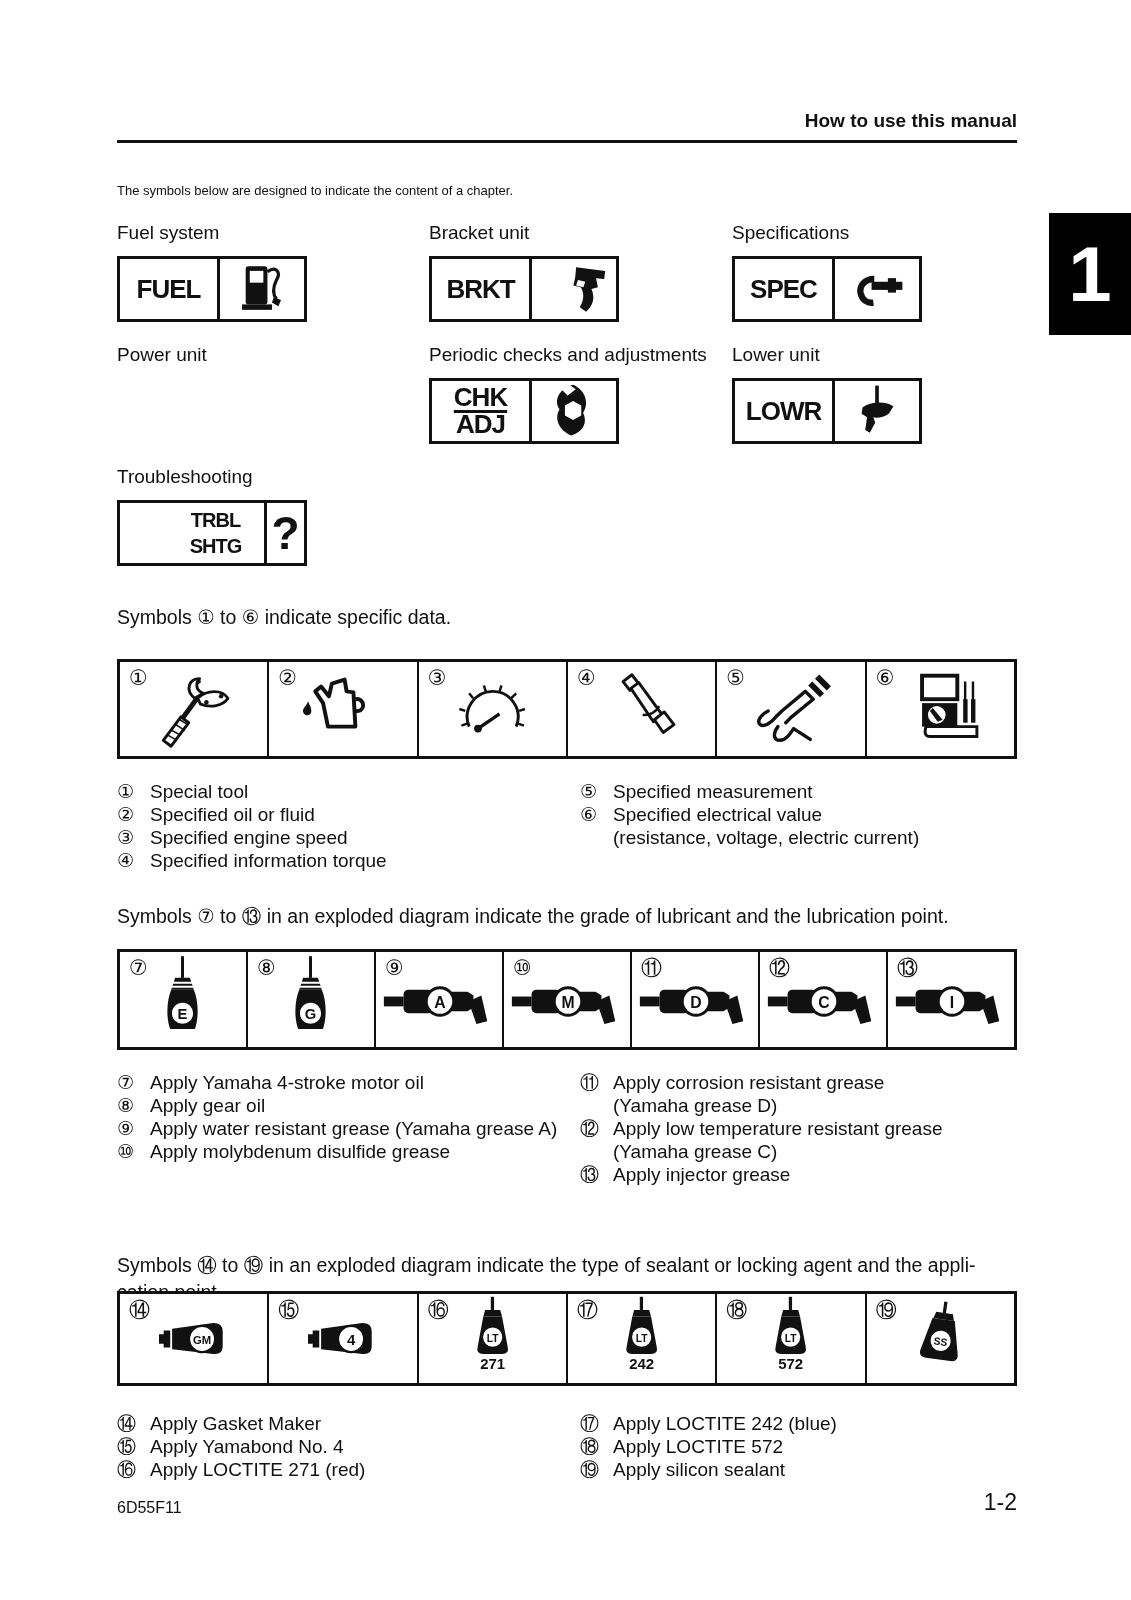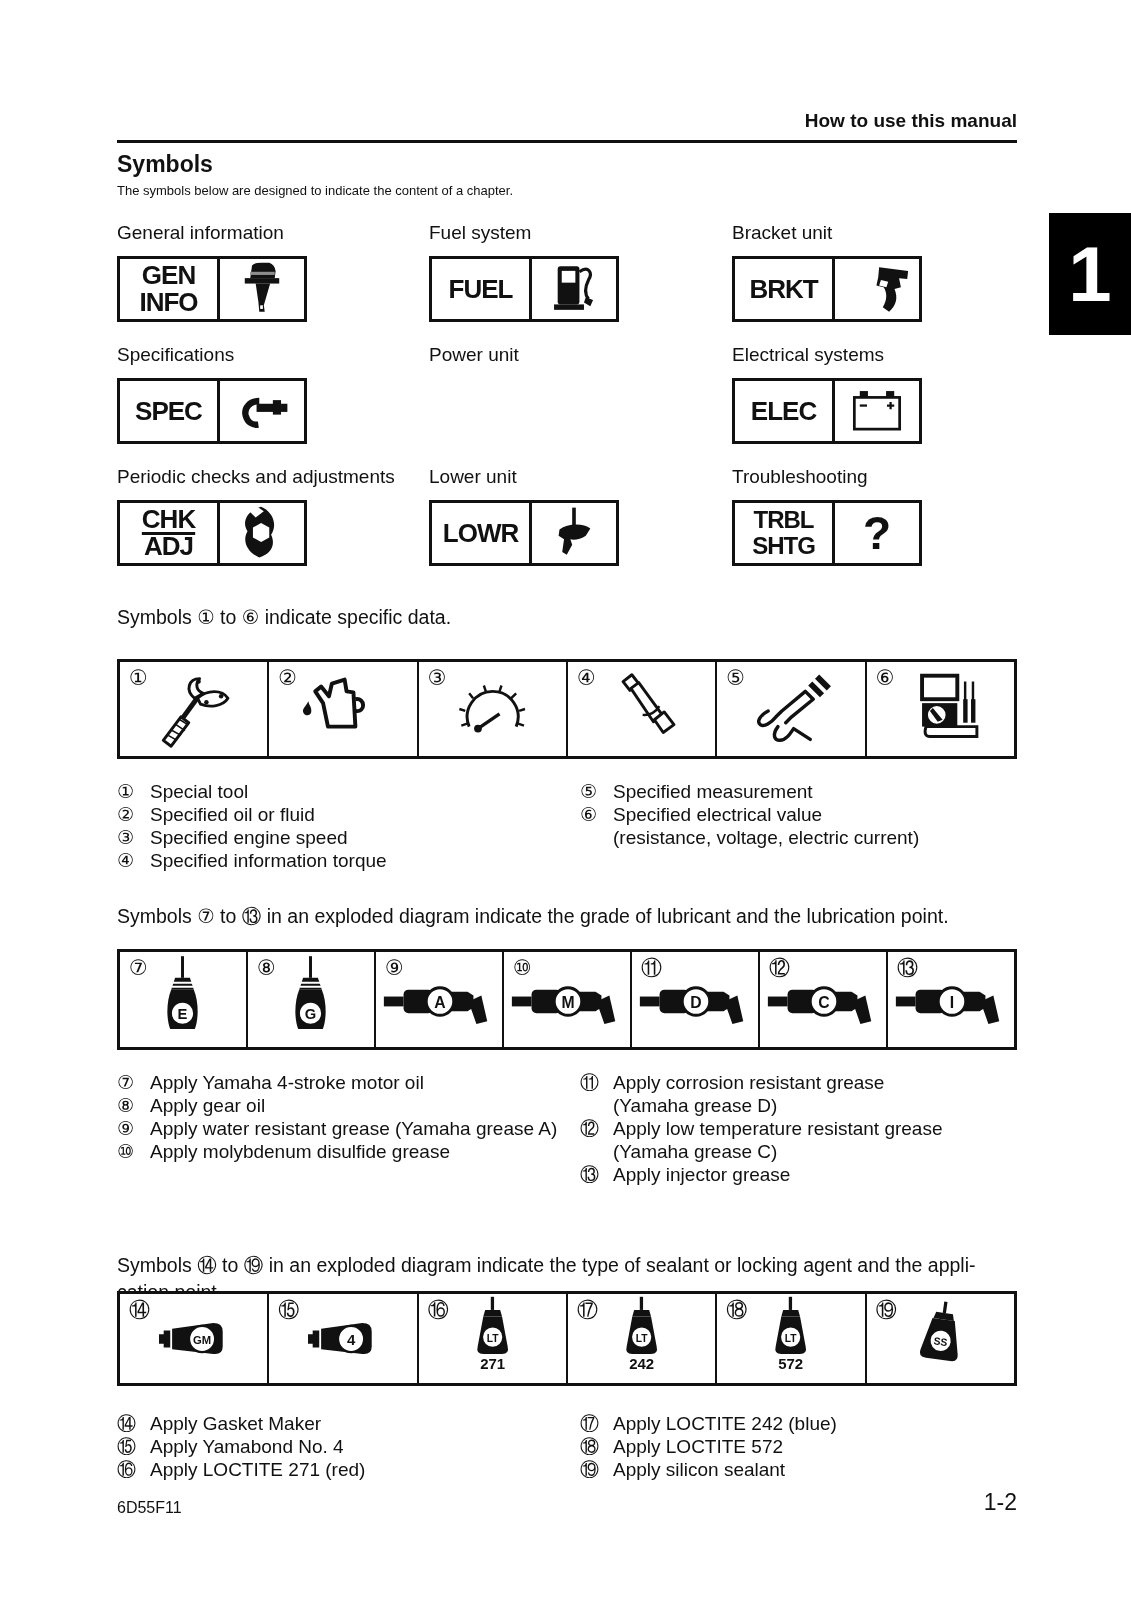--- a/index.html
+++ b/index.html
@@ -19,21 +19,21 @@
 
   .chapter-grid{top:222px;display:grid;grid-template-columns:312px 303px 285px;row-gap:22px;}
   .ch-cell{}
   .ch-label{font-size:19px;height:22px;margin-bottom:12px;white-space:nowrap;}
   .sym-box{width:190px;height:66px;border:3px solid #111;box-sizing:border-box;display:flex;background:#fff;}
   .sym-text{width:97px;border-right:3px solid #111;display:flex;flex-direction:column;
             align-items:center;justify-content:center;font-weight:bold;font-size:26px;
             line-height:27px;letter-spacing:-1px;}
   .sym-text span{display:block;}
   .sym-text .u{text-decoration:underline;text-decoration-thickness:3px;text-underline-offset:4px;}
-  .sym-text.two{font-size:24px;line-height:26px;}
+  .sym-text.two{font-size:20px;line-height:26px;padding-left:47px;}
   .sym-icon{flex:1;display:flex;align-items:center;justify-content:center;}
   .sym-icon svg{display:block;}
   .q-glyph{font-size:46px;font-weight:bold;line-height:1;}
 
   .intro{font-size:19.5px;line-height:27px;}
   .intro-1{top:604px;}
   .intro-2{top:903px;}
   .intro-3{top:1222px;margin-top:30px;}
 
   .sym-table{display:flex;border:3px solid #111;box-sizing:border-box;background:#fff;}
@@ -65,43 +65,24 @@
 <body>
 
 <div class="page">
 
   <div class="chapter-tab">1</div>
 
   <div class="content">
     <div class="abs hdr-title">How to use this manual</div>
     <div class="abs hdr-rule"></div>
 
-    <div class="abs sec-title">Symbols</div>
     <div class="abs sec-intro">The symbols below are designed to indicate the content of a chapter.</div>
 
     <div class="abs chapter-grid">
 
-      <div class="ch-cell">
-        <div class="ch-label">General information</div>
-        <div class="sym-box">
-          <div class="sym-text">
-              <span>GEN</span>
-              <span>INFO</span>
-            </div>
-          <div class="sym-icon">
-            <svg width="58" height="58" viewBox="0 0 64 64">
-              <path fill="#111" d="M21 6 Q23 3 31 3 L40 3 Q46 5 47 12 L46 20 L19 20 Z"></path>
-              <rect x="19" y="13" width="27" height="3.5" fill="#8d8d8d"></rect>
-              <rect x="13" y="20" width="38" height="6" fill="#111"></rect>
-              <path fill="#111" d="M25 26 L41 26 L34 50 L35 57 L29 57 L28 46 Z"></path>
-              <rect x="30" y="50" width="3" height="4" fill="#fff"></rect>
-            </svg>
-          </div>
-        </div>
-      </div>
 
       <div class="ch-cell">
         <div class="ch-label">Fuel system</div>
         <div class="sym-box">
           <div class="sym-text">
               <span>FUEL</span>
             </div>
           <div class="sym-icon">
             <svg width="58" height="58" viewBox="0 0 64 64">
               <rect x="14" y="7" width="24" height="42" rx="3" fill="#111"></rect>
@@ -145,37 +126,20 @@
               <rect x="53" y="24" width="7" height="9" fill="#111"></rect>
             </svg>
           </div>
         </div>
       </div>
 
       <div class="ch-cell">
         <div class="ch-label">Power unit</div>
       </div>
 
-      <div class="ch-cell">
-        <div class="ch-label">Electrical systems</div>
-        <div class="sym-box">
-          <div class="sym-text">
-              <span>ELEC</span>
-            </div>
-          <div class="sym-icon">
-            <svg width="58" height="58" viewBox="0 0 64 64">
-              <rect x="13" y="10" width="9" height="8" fill="#111"></rect>
-              <rect x="42" y="10" width="9" height="8" fill="#111"></rect>
-              <rect x="7" y="17" width="50" height="35" fill="#fff" stroke="#111" stroke-width="3"></rect>
-              <path class="ic-stroke" stroke-width="2.5" d="M13 26 H21"></path>
-              <path class="ic-stroke" stroke-width="2.5" d="M43 26 H51 M47 22 V30"></path>
-            </svg>
-          </div>
-        </div>
-      </div>
 
       <div class="ch-cell">
         <div class="ch-label">Periodic checks and adjustments</div>
         <div class="sym-box">
           <div class="sym-text">
               <span class="u">CHK</span>
               <span>ADJ</span>
             </div>
           <div class="sym-icon">
             <svg width="58" height="58" viewBox="0 0 64 64">

